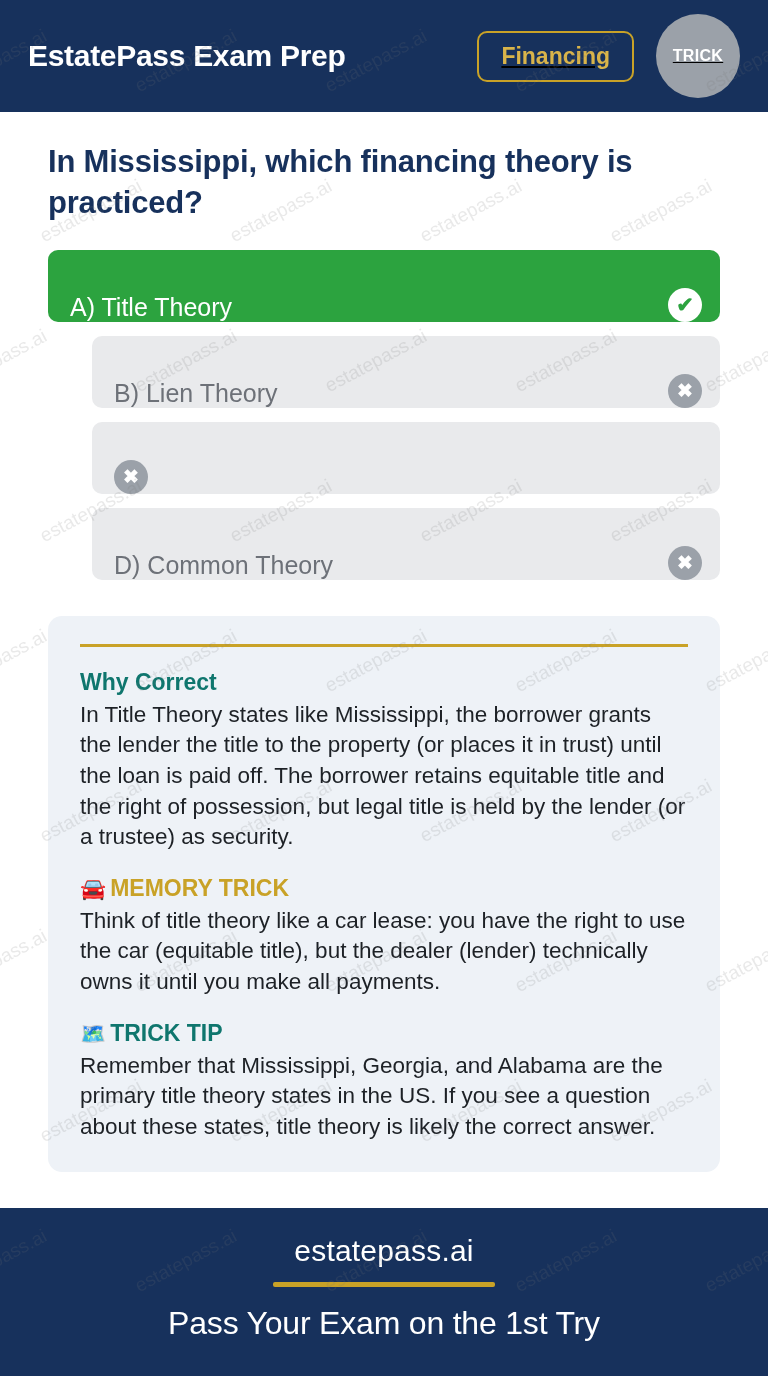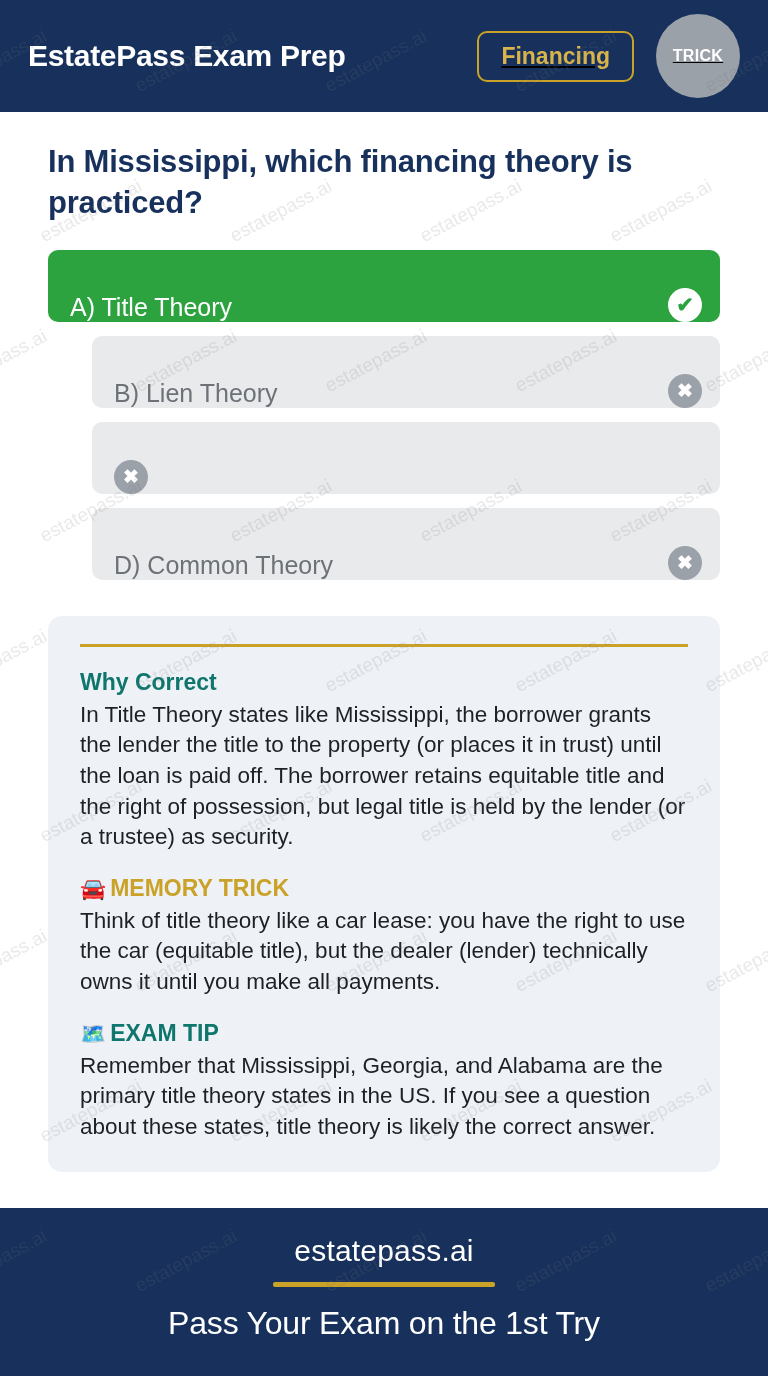--- a/index.html
+++ b/index.html
@@ -251,21 +251,21 @@
 
       <div class="sec">
         <div class="sec-head gold">
           <span class="emoji">🚘</span><span>MEMORY TRICK</span>
         </div>
         <div class="sec-body">Think of title theory like a car lease: you have the right to use the car (equitable title), but the dealer (lender) technically owns it until you make all payments.</div>
       </div>
 
       <div class="sec">
         <div class="sec-head">
-          <span class="emoji">🗺️</span><span>EXAM TIP</span>
+          <span class="emoji">🗺️</span><span>TRICK TIP</span>
         </div>
         <div class="sec-body">Remember that Mississippi, Georgia, and Alabama are the primary title theory states in the US. If you see a question about these states, title theory is likely the correct answer.</div>
       </div>
 
     </div>
   </div>
 
   <div class="footer">
     <div class="footer-url">estatepass.ai</div>
     <div class="footer-rule"></div>

